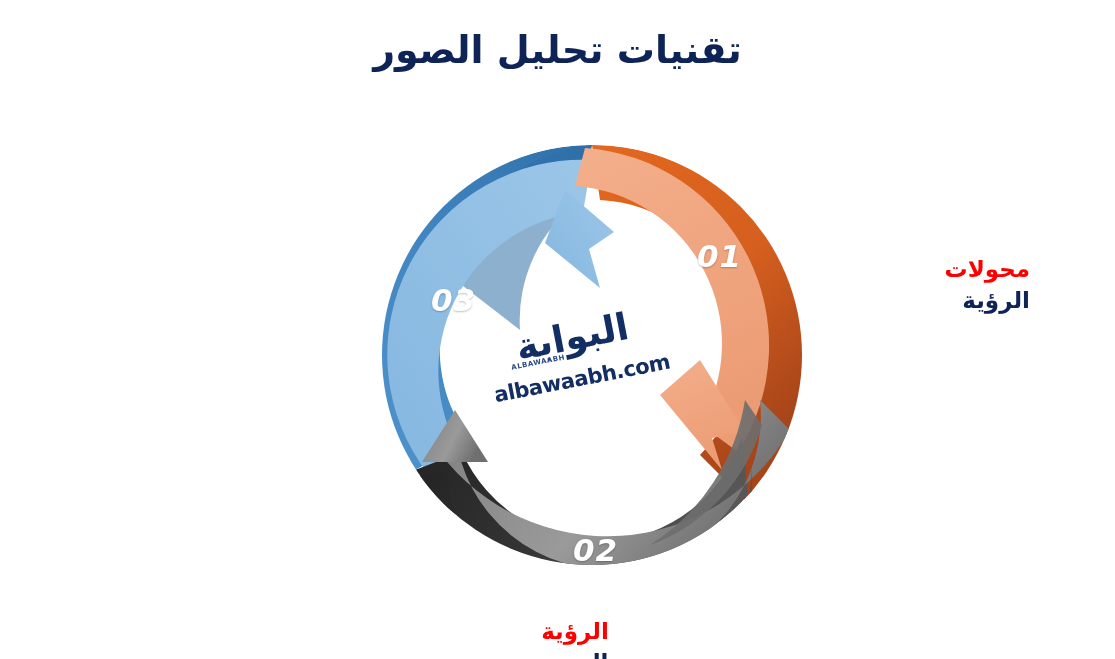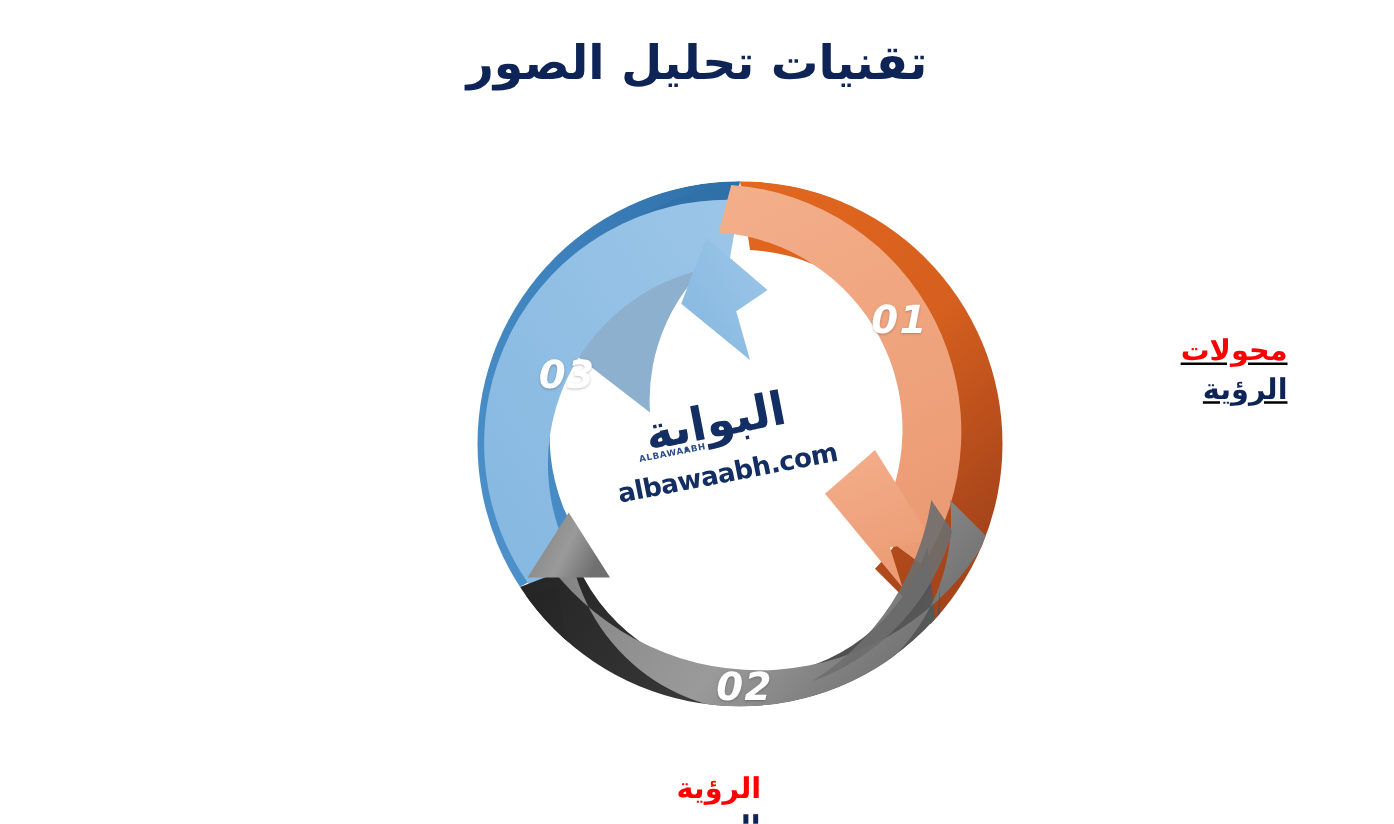--- a/index.html
+++ b/index.html
@@ -57,24 +57,23 @@
     font-weight: bold;
     direction: rtl;
     line-height: 1.32;
     white-space: pre-line;
   }
   .red  { color: #FF0000; }
   .navy { color: #0E2356; }
 
   #callout-01 {
     left: 800px;
-    top: 236px;
+    top: 224px;
     width: 230px;
     text-align: right;
-    text-decoration: underline;
   }
   #callout-02 {
     left: 430px;
     top: 586px;
     width: 290px;
     text-align: center;
   }
   #callout-03 {
     left: 80px;
     top: 272px;

